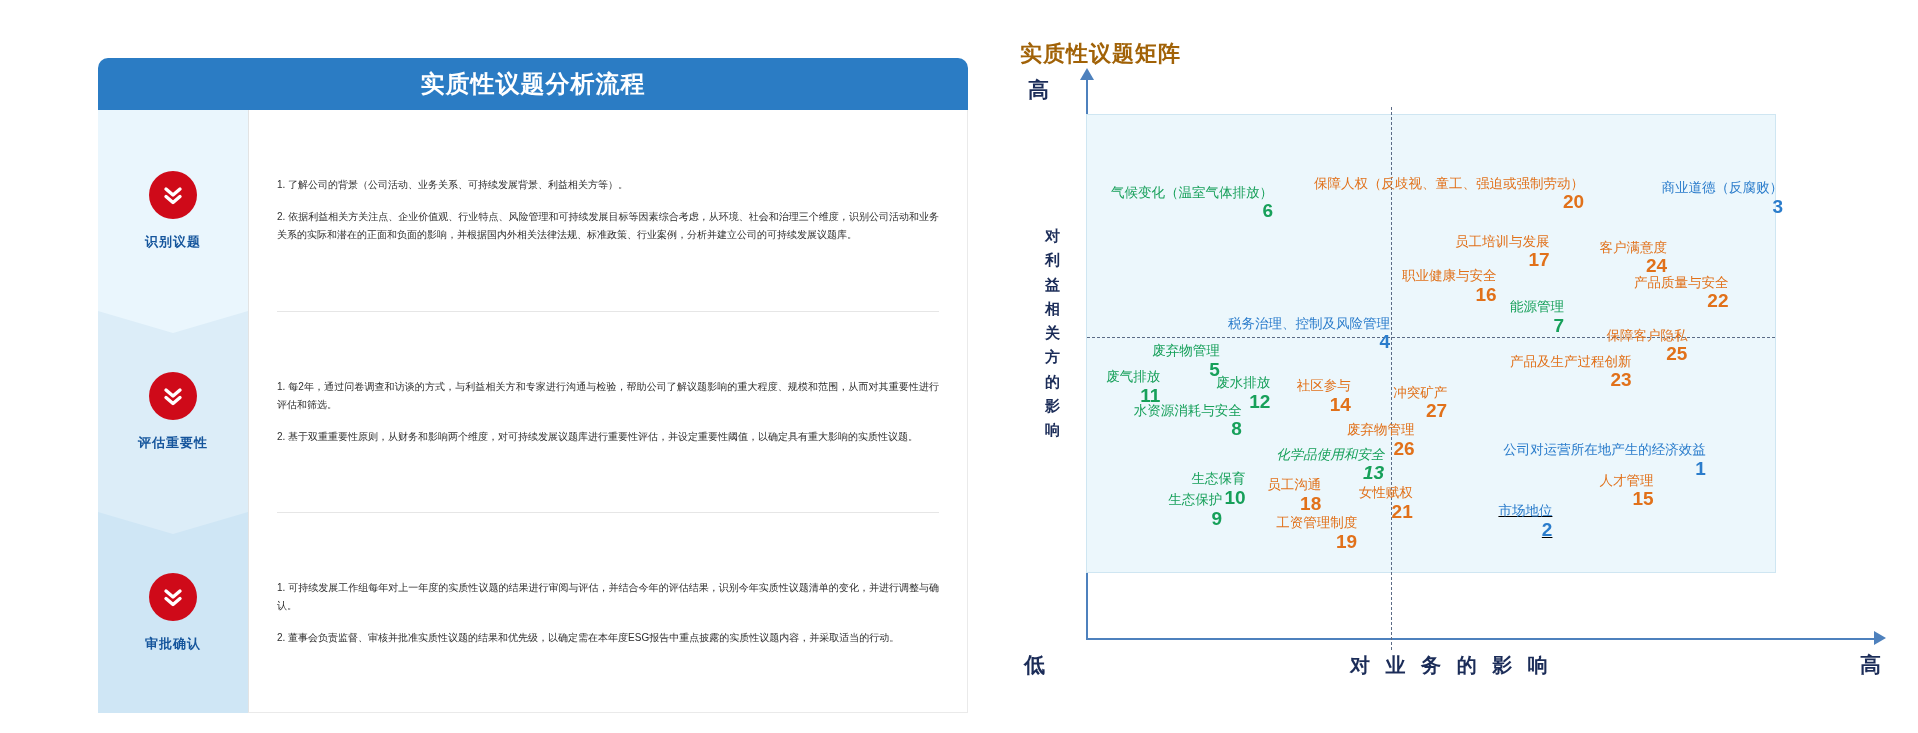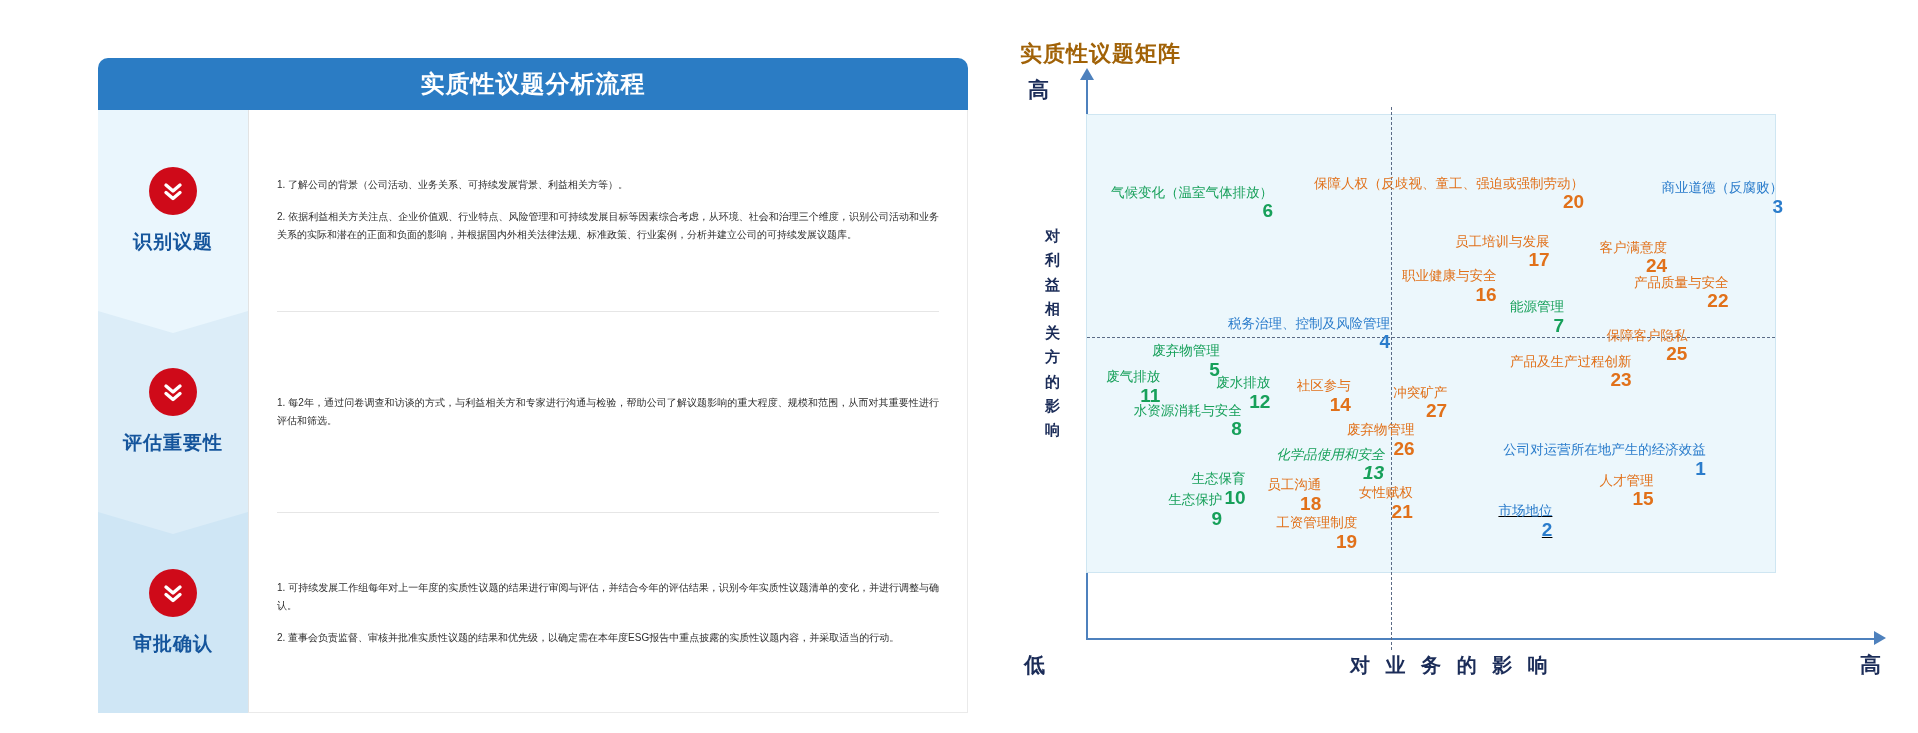--- a/index.html
+++ b/index.html
@@ -75,21 +75,21 @@
     background: #cf0a19;
     display: flex;
     align-items: center;
     justify-content: center;
     margin-bottom: 14px;
     position: relative; z-index: 4;
   }
   .stage-icon svg { display: block; }
   .stage-label {
     color: #15559c;
-    font-size: 19px;
+    font-size: 13px;
     font-weight: bold;
     letter-spacing: 1px;
     position: relative; z-index: 4;
   }
 
   #text-col {
     flex: 1 1 auto;
     position: relative;
     background: #ffffff;
     border-left: 1px solid #e3e3e3;
@@ -292,20 +292,21 @@
 
       <div id="text-col">
 
         <div class="text-block">
           <p>1. 了解公司的背景（公司活动、业务关系、可持续发展背景、利益相关方等）。</p>
           <p>2. 依据利益相关方关注点、企业价值观、行业特点、风险管理和可持续发展目标等因素综合考虑，从环境、社会和治理三个维度，识别公司活动和业务关系的实际和潜在的正面和负面的影响，并根据国内外相关法律法规、标准政策、行业案例，分析并建立公司的可持续发展议题库。</p>
         </div>
 
         <div class="text-block">
           <p>1. 每2年，通过问卷调查和访谈的方式，与利益相关方和专家进行沟通与检验，帮助公司了解议题影响的重大程度、规模和范围，从而对其重要性进行评估和筛选。</p>
+          <p>2. 基于双重重要性原则，从财务和影响两个维度，对可持续发展议题库进行重要性评估，并设定重要性阈值，以确定具有重大影响的实质性议题。</p>
         </div>
 
         <div class="text-block">
           <p>1. 可持续发展工作组每年对上一年度的实质性议题的结果进行审阅与评估，并结合今年的评估结果，识别今年实质性议题清单的变化，并进行调整与确认。</p>
           <p>2. 董事会负责监督、审核并批准实质性议题的结果和优先级，以确定需在本年度ESG报告中重点披露的实质性议题内容，并采取适当的行动。</p>
         </div>
 
       </div>
     </div>
   </div>

